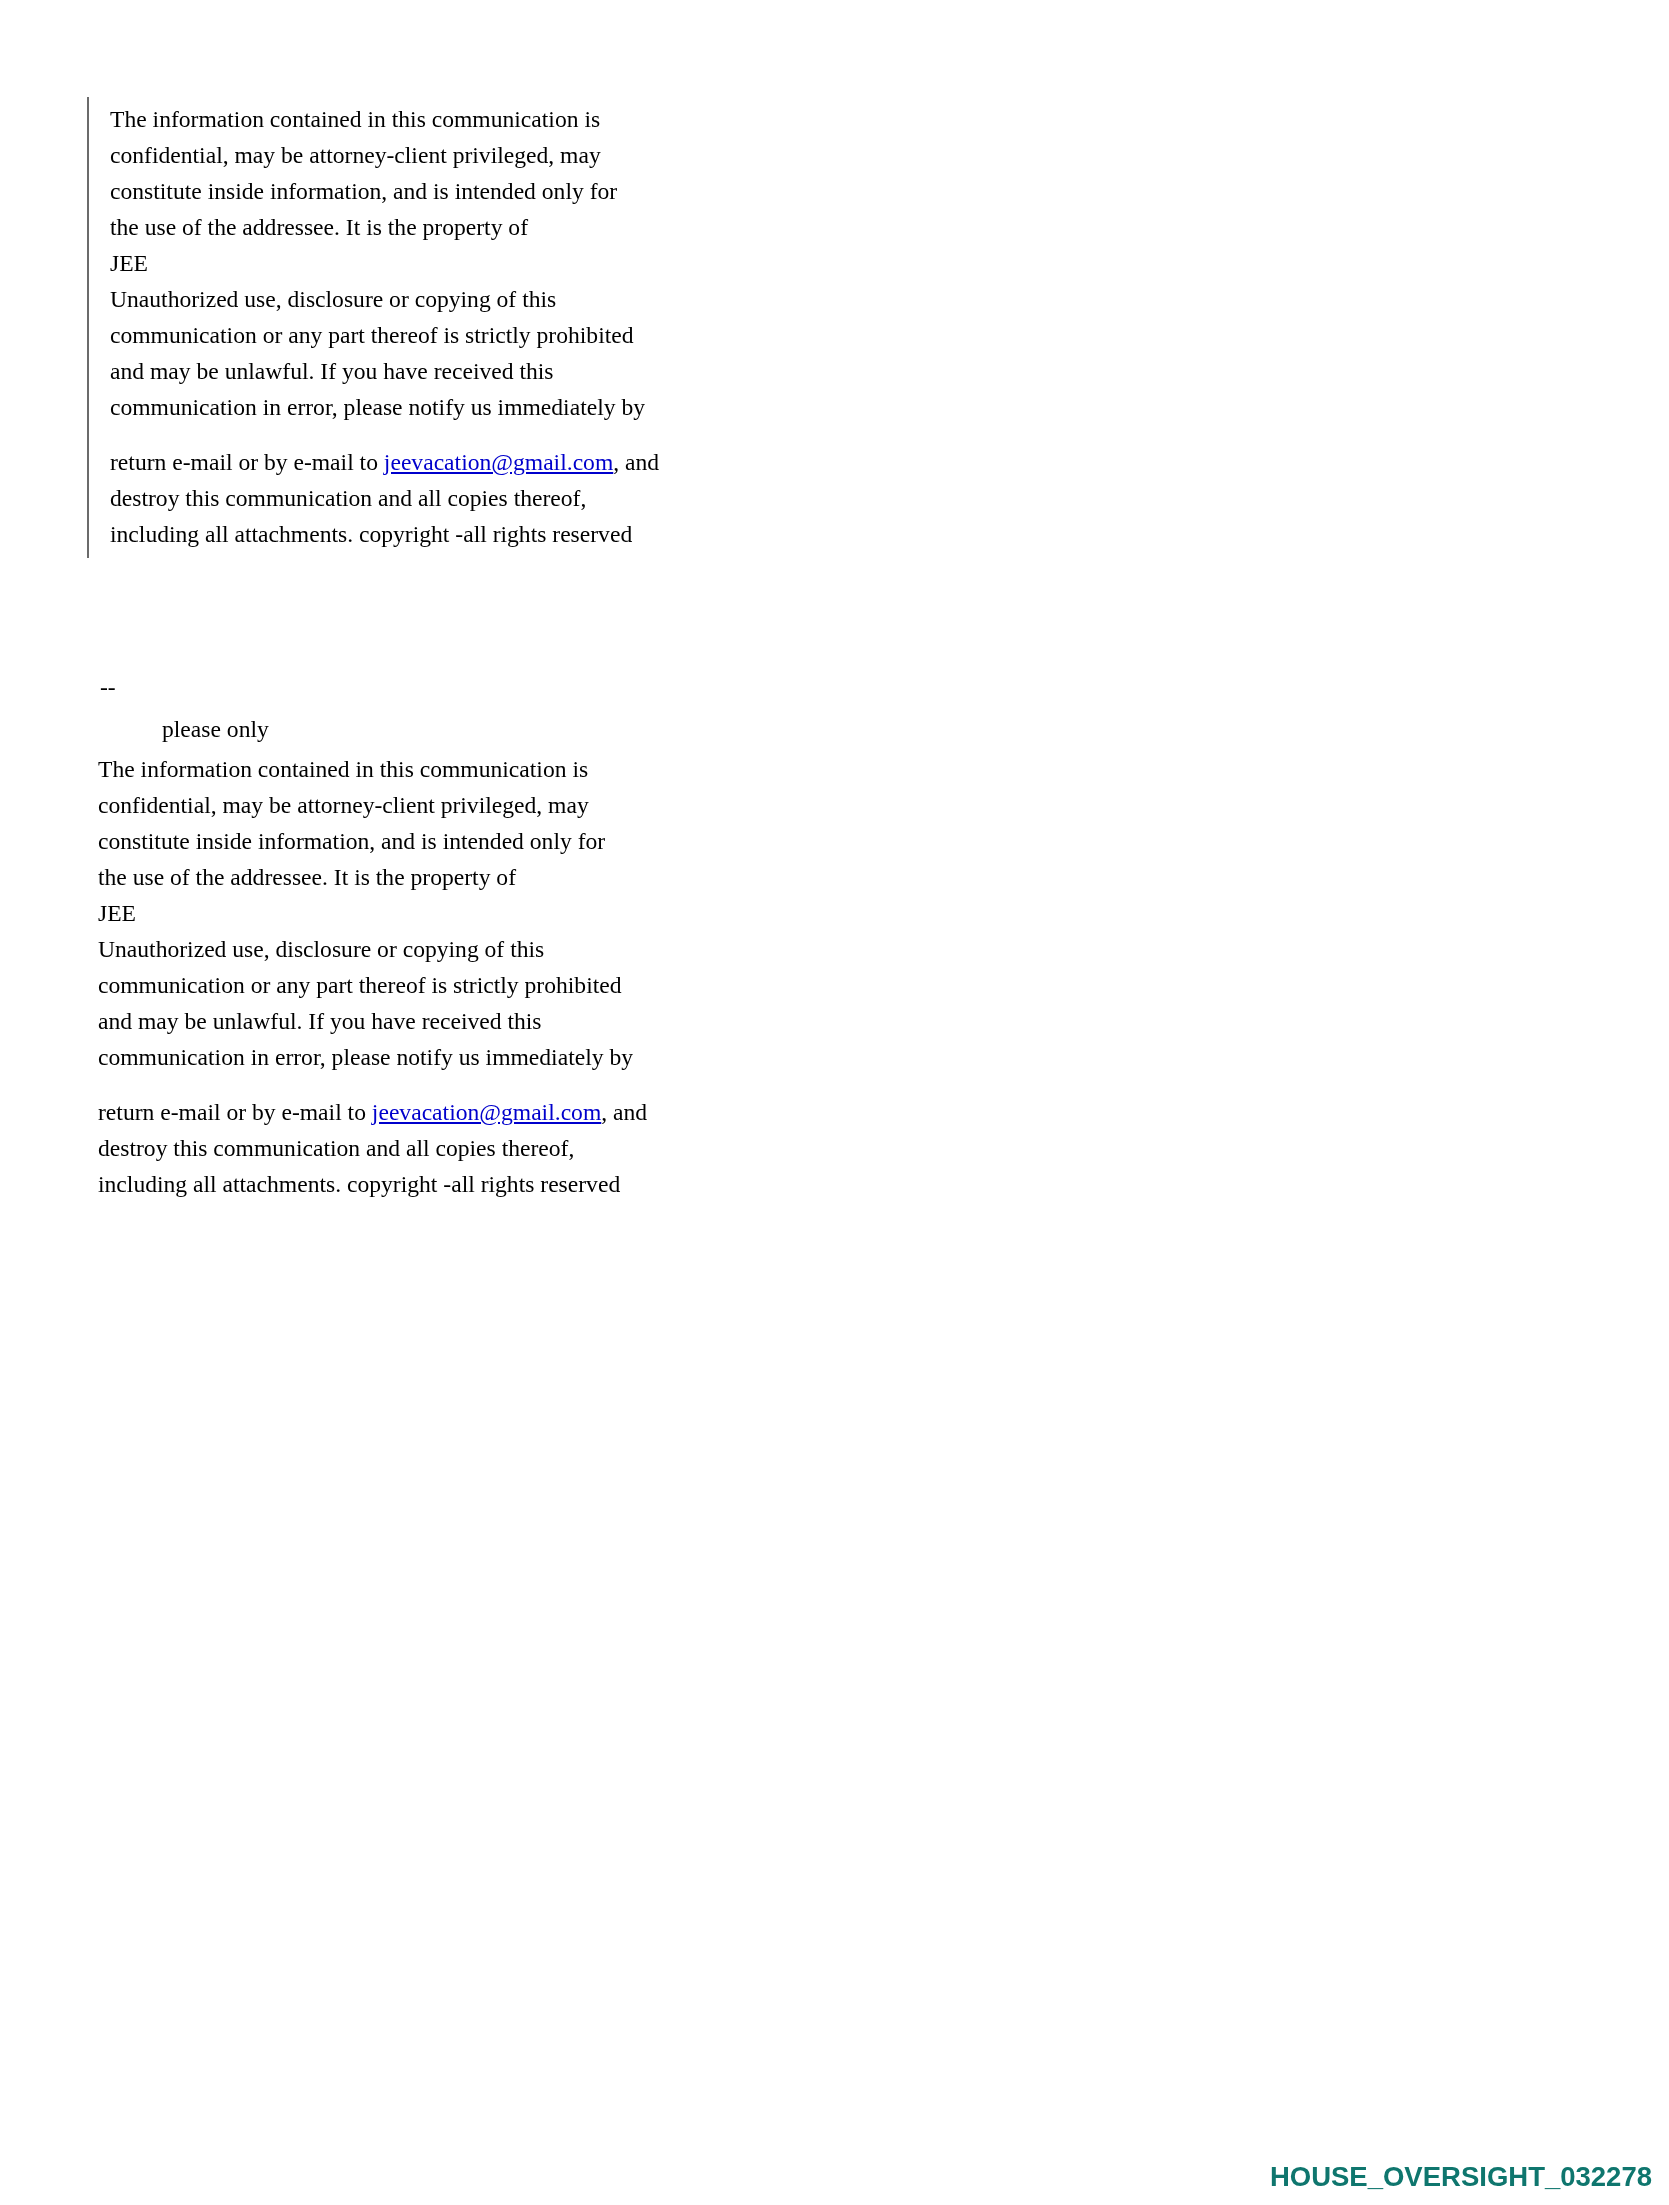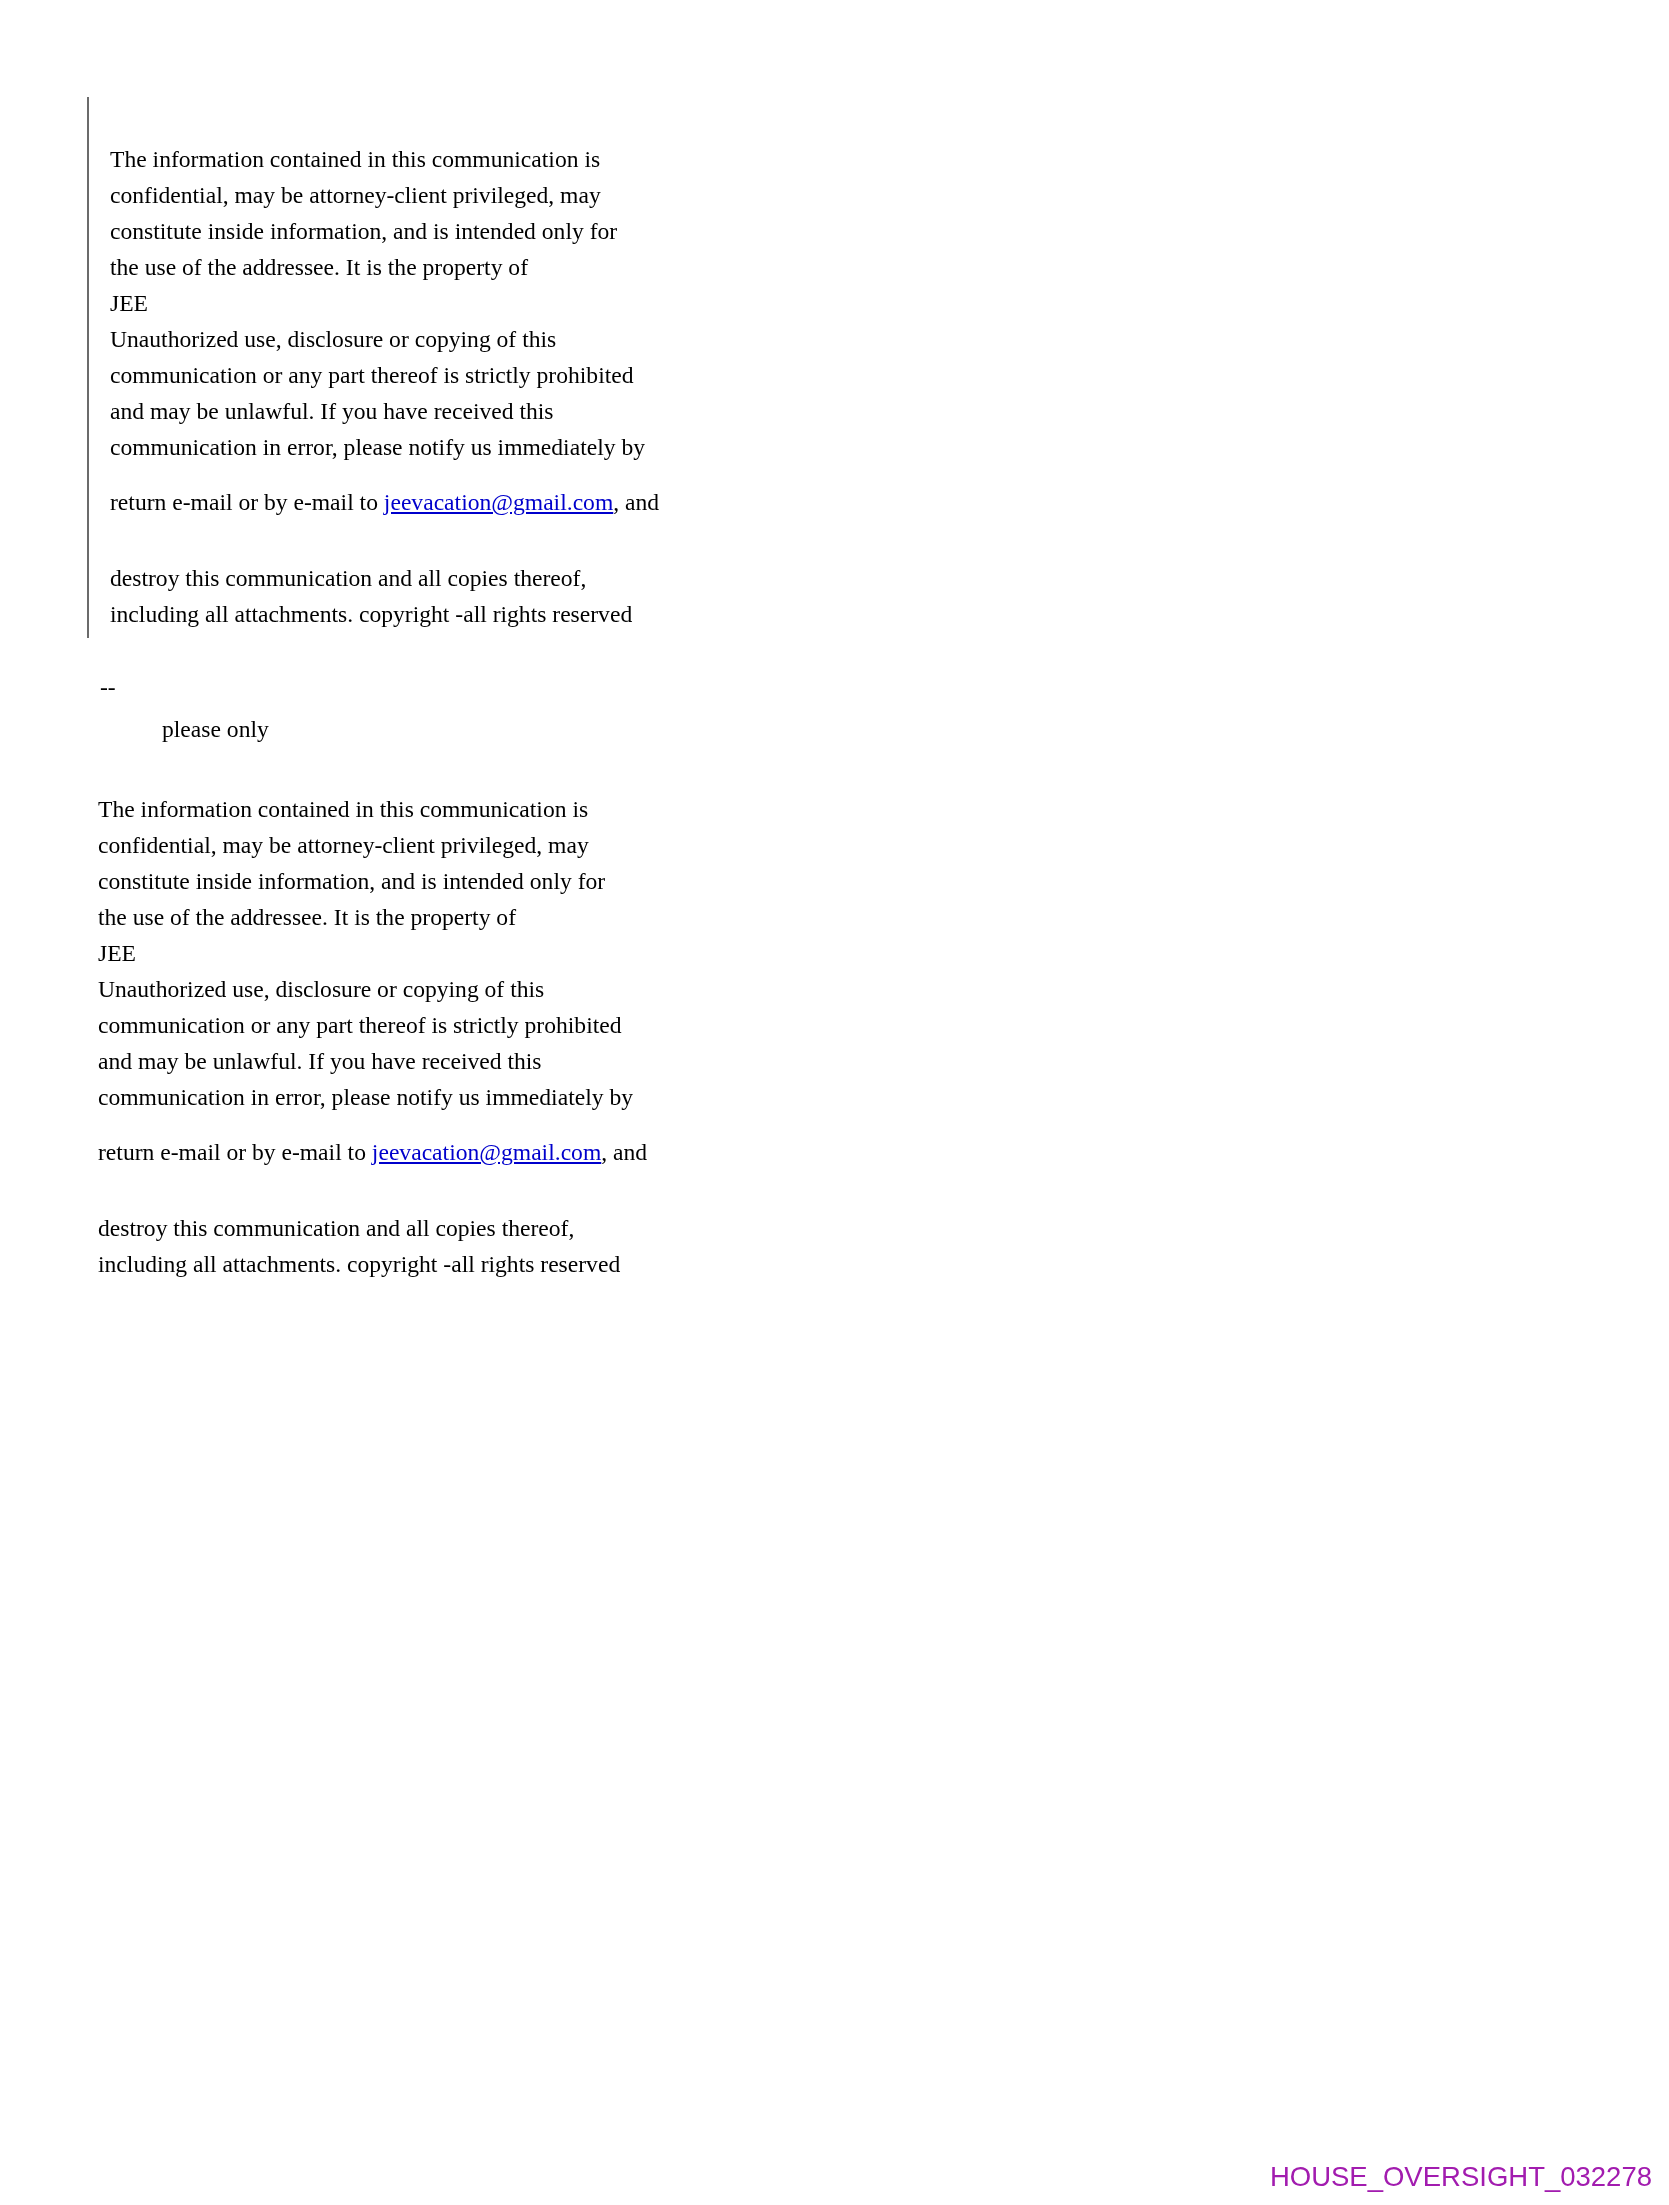--- a/index.html
+++ b/index.html
@@ -16,21 +16,20 @@
     inset: 0;
     width: 1669px;
     height: 2205px;
     background: #ffffff;
     overflow: hidden;
   }
   .disclaimer-text {
     font-size: 23.6px;
     line-height: 36px;
     white-space: pre-line;
-    margin-top: 40px;
   }
   .line-inline {
     font-size: 23.6px;
     line-height: 36px;
     white-space: pre;
     margin-top: 19px;
   }
   .quoted {
     position: absolute;
     top: 97px;
@@ -63,21 +62,22 @@
     text-decoration: underline;
     cursor: pointer;
   }
   .bates {
     position: absolute;
     top: 2161px;
     right: 17px;
     font-family: "Liberation Sans", "DejaVu Sans", sans-serif;
     font-size: 27.5px;
     line-height: 31px;
-    color: #a21caf;
+    color: #0f766e;
+    font-weight: bold;
   }
 </style>
 </head>
 <body>
 
 <div class="page">
 
   <blockquote class="quoted">
     <div class="disclaimer-text">The information contained in this communication is
 confidential, may be attorney-client privileged, may

